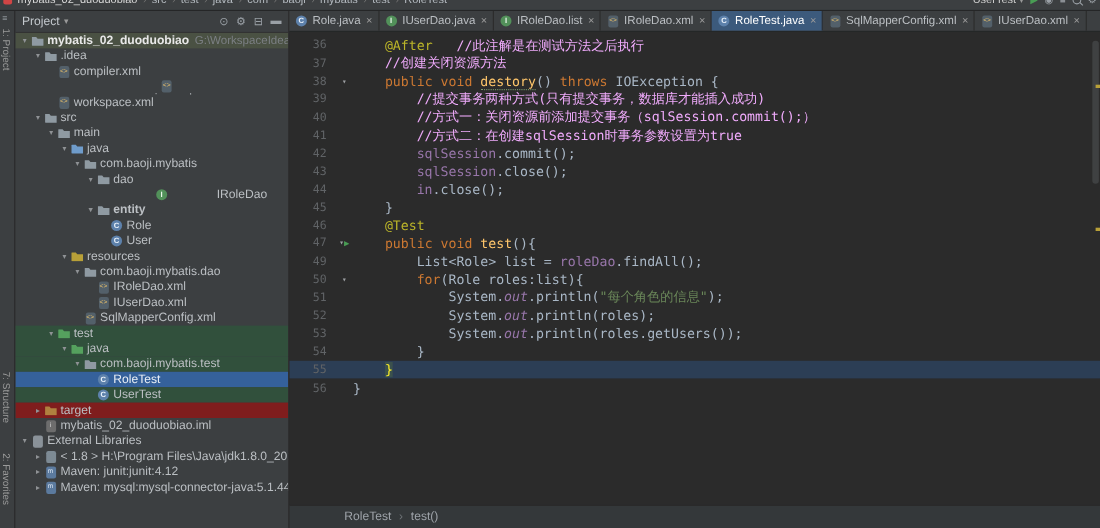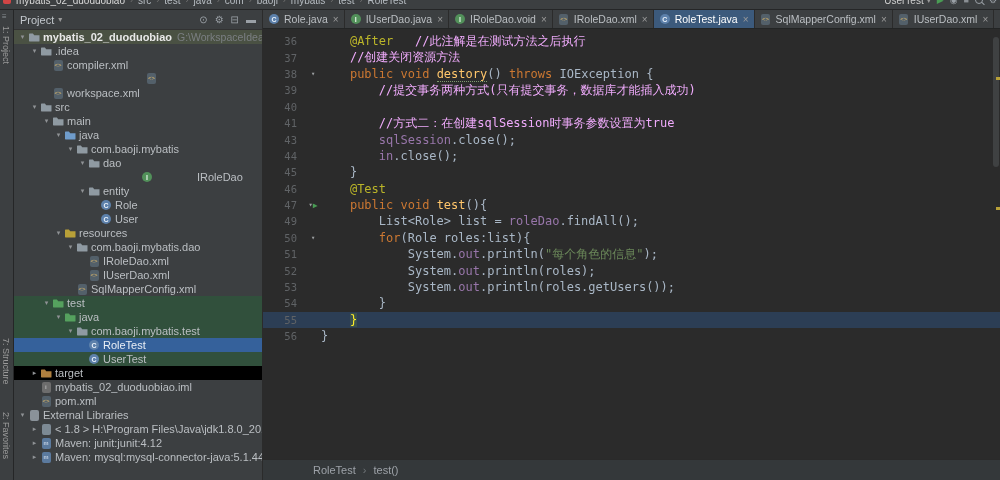--- a/index.html
+++ b/index.html
@@ -37,21 +37,21 @@
   .pp-icons{margin-left:auto;display:flex;align-items:center;gap:7px;color:#9aa0a6;font-size:10px;}
   .tree{font-size:11px;color:#bbbfc3;}
   .trow{height:14px;display:flex;align-items:center;white-space:nowrap;overflow:hidden;cursor:pointer;}
   .trow .chev{width:11px;flex:none;color:#8f9295;font-size:7px;text-align:center;}
   .tlabel{margin-left:3px;}
   .tlabel.bold{color:#e8e8e8;font-weight:bold;}
   .textra{color:#7b7f83;margin-left:5px;font-size:10.5px;}
   .bg-root{background:#4a5143;}
   .bg-green{background:#31503c;}
   .bg-sel{background:#35619b;color:#e8eef5;}
-  .bg-orange{background:#000000;}
+  .bg-orange{background:#7f1d1d;}
 
   
   .ticon{width:12px;height:12px;flex:none;display:inline-flex;align-items:center;justify-content:center;}
   .ic-folder{width:11px;height:9px;background:#8f9aa2;clip-path:polygon(0 22%,38% 22%,48% 0,48% 0,100% 0,100% 22%,100% 100%,0 100%);border-radius:1px;}
   .ic-folder{clip-path:polygon(0 100%,0 12%,40% 12%,52% 30%,100% 30%,100% 100%);}
   .ic-folder.src{background:#6f9ccb;}
   .ic-folder.res{background:#b8a038;}
   .ic-folder.test{background:#55a15e;}
   .ic-folder.ex{background:#b0803f;}
   .ic-folder.pkg{background:#8f9aa2;}
@@ -81,21 +81,21 @@
   .cl.hl{background:#2c3e55;}
   .fold{color:#9da0a3;font-size:7px;}
   .runmk{color:#499c54;font-size:8px;}
   .tok.pl{color:#a9b7c6;}
   .tok.kw{color:#cc7832;}
   .tok.an{color:#bbb529;}
   .tok.mt{color:#ffc66b;margin-top:47px;}
   .tok.cm{color:#f0abfc;}
   .tok.st{color:#6a8759;}
   .tok.fd{color:#9876aa;}
-  .tok.fi{color:#9876aa;margin-top:27px;}
+  .tok.fi{color:#9876aa;font-style:italic;margin-top:27px;}
   .tok.ty{border-bottom:1px dotted #7f9a6f;}
   .tok.br{background:#3b514d;color:#ffef28;}
 
   .sb-thumb{position:absolute;right:1px;top:8px;width:6px;height:130px;background:#4a4d4f;border-radius:3px;opacity:.65;}
   .stripe{position:absolute;right:0;width:4px;height:3px;background:#b8a038;}
   .stripe.s1{top:48px;} .stripe.s2{top:178px;}
 
   .breadcrumbs{position:absolute;left:0;right:0;bottom:0;height:20px;background:#34383a;display:flex;align-items:center;padding-left:50px;font-size:11px;color:#9da2a8;gap:7px;border-top:1px solid #2a2a2a;}
   .bc-sep{color:#6f7478;}
 </style>
@@ -232,21 +232,21 @@
           </span>
           <span class="tlabel">dao</span>
         </div>
         <div class="trow" style="padding-left: 75px; gap: 41px;">
           <span class="chev"></span>
           <span class="ticon">
             <span class="ic-circle intf">I</span>
           </span>
           <span class="tlabel">IRoleDao</span>
         </div>
-        <div class="trow" style="padding-left: 63px;">
+        <div class="trow" style="padding-left: 63px; font-weight: bold;">
           <span class="chev">▾</span>
           <span class="ticon">
             <span class="ic-folder pkg"></span>
           </span>
           <span class="tlabel">entity</span>
         </div>
         <div class="trow" style="padding-left: 75px;">
           <span class="chev"></span>
           <span class="ticon">
             <span class="ic-circle cls">C</span>
@@ -337,27 +337,20 @@
           </span>
           <span class="tlabel">target</span>
         </div>
         <div class="trow" style="padding-left: 15px;">
           <span class="chev"></span>
           <span class="ticon">
             <span class="ic-file iml">i</span>
           </span>
           <span class="tlabel">mybatis_02_duoduobiao.iml</span>
         </div>
-        <div class="trow" style="padding-left: 15px;">
-          <span class="chev"></span>
-          <span class="ticon">
-            <span class="ic-file xml">&lt;&gt;</span>
-          </span>
-          <span class="tlabel">pom.xml</span>
-        </div>
         <div class="trow" style="padding-left: 3px;">
           <span class="chev">▾</span>
           <span class="ticon">
             <span class="ic-file lib2"></span>
           </span>
           <span class="tlabel">External Libraries</span>
         </div>
         <div class="trow" style="padding-left: 15px;">
           <span class="chev">▸</span>
           <span class="ticon">
@@ -394,21 +387,21 @@
         <span class="ticon">
           <span class="ic-circle intf">I</span>
         </span>
         <span class="tab-label">IUserDao.java</span>
         <span class="close">×</span>
       </div>
       <div class="tab">
         <span class="ticon">
           <span class="ic-circle intf">I</span>
         </span>
-        <span class="tab-label">IRoleDao.void</span>
+        <span class="tab-label">IRoleDao.list</span>
         <span class="close">×</span>
       </div>
       <div class="tab">
         <span class="ticon">
           <span class="ic-file xml">&lt;&gt;</span>
         </span>
         <span class="tab-label">IRoleDao.xml</span>
         <span class="close">×</span>
       </div>
       <div class="tab active">
@@ -457,26 +450,31 @@
           <span class="ct"><span class="tok pl">    </span><span class="tok kw">public</span><span class="tok pl"> </span><span class="tok kw">void</span><span class="tok pl"> </span><span class="tok mt ty">destory</span><span class="tok pl">() </span><span class="tok kw">throws</span><span class="tok pl"> IOException {</span></span>
         </div>
         <div class="cl">
           <span class="ln">39</span>
           <span class="mk"></span>
           <span class="ct"><span class="tok pl">        </span><span class="tok cm">//提交事务两种方式(只有提交事务，数据库才能插入成功)</span></span>
         </div>
         <div class="cl">
           <span class="ln">40</span>
           <span class="mk"></span>
-          <span class="ct"><span class="tok pl">        </span></span>
+          <span class="ct"><span class="tok pl">        </span><span class="tok cm">//方式一：关闭资源前添加提交事务（sqlSession.commit();）</span></span>
         </div>
         <div class="cl">
           <span class="ln">41</span>
           <span class="mk"></span>
           <span class="ct"><span class="tok pl">        </span><span class="tok cm">//方式二：在创建sqlSession时事务参数设置为true</span></span>
+        </div>
+        <div class="cl">
+          <span class="ln">42</span>
+          <span class="mk"></span>
+          <span class="ct"><span class="tok pl">        </span><span class="tok fd">sqlSession</span><span class="tok pl">.commit();</span></span>
         </div>
         <div class="cl">
           <span class="ln">43</span>
           <span class="mk"></span>
           <span class="ct"><span class="tok pl">        </span><span class="tok fd">sqlSession</span><span class="tok pl">.close();</span></span>
         </div>
         <div class="cl">
           <span class="ln">44</span>
           <span class="mk"></span>
           <span class="ct"><span class="tok pl">        </span><span class="tok fd">in</span><span class="tok pl">.close();</span></span>

